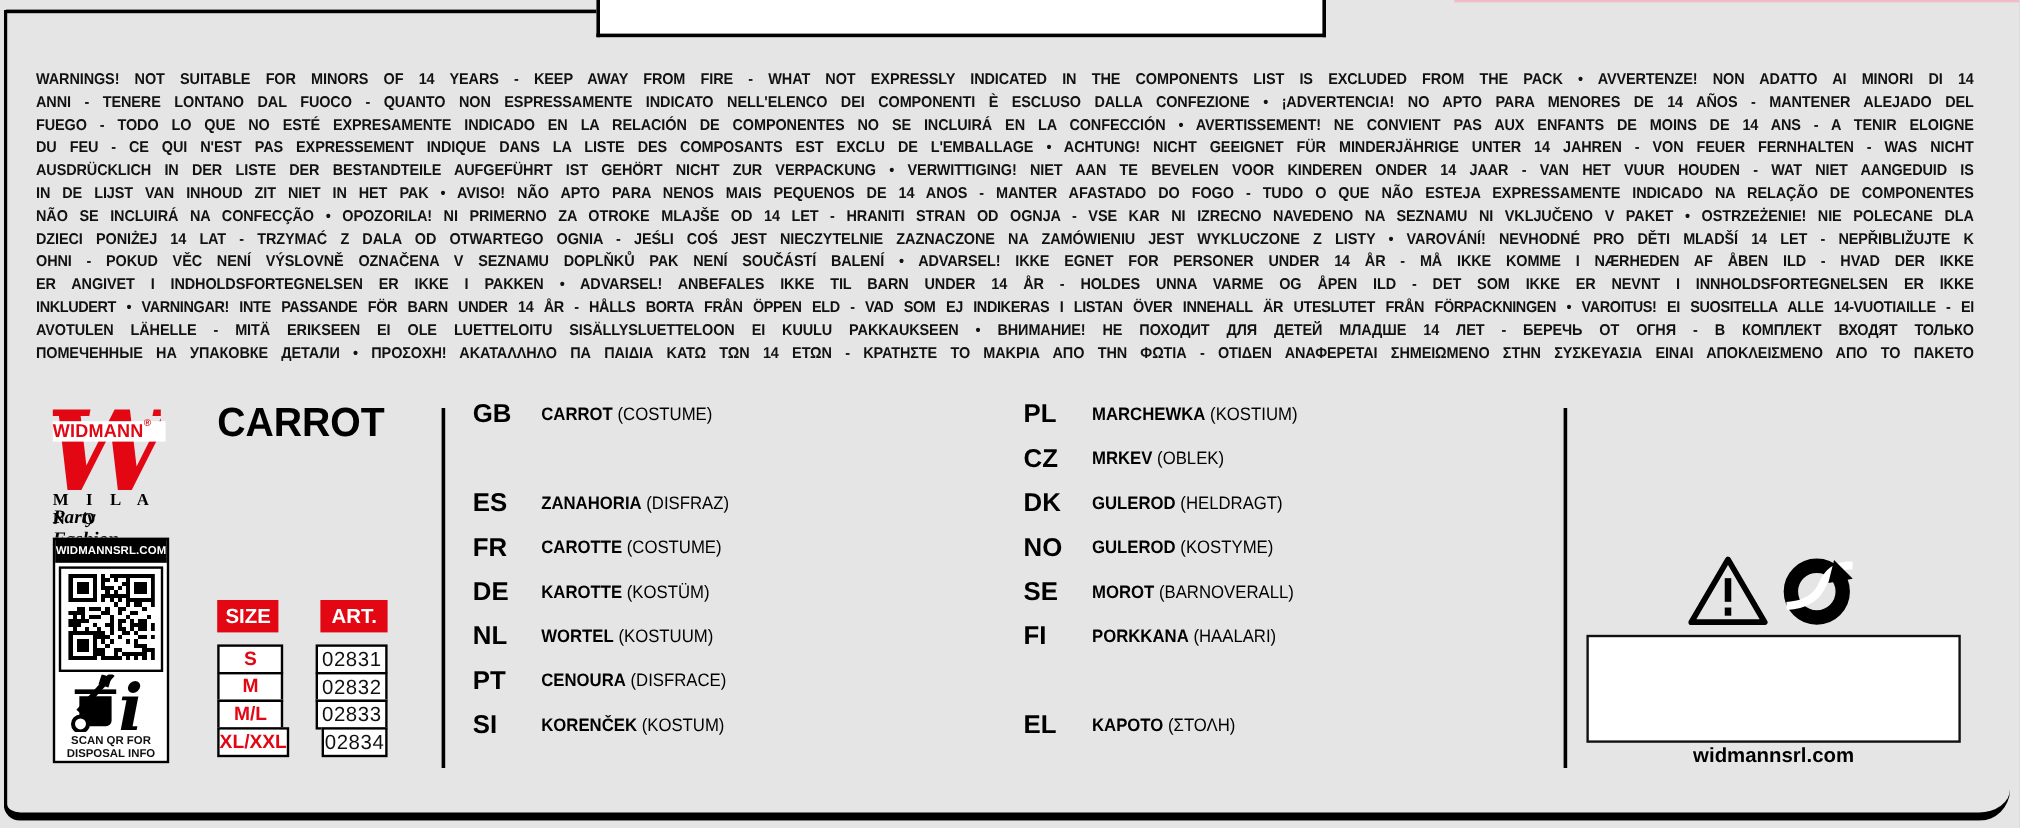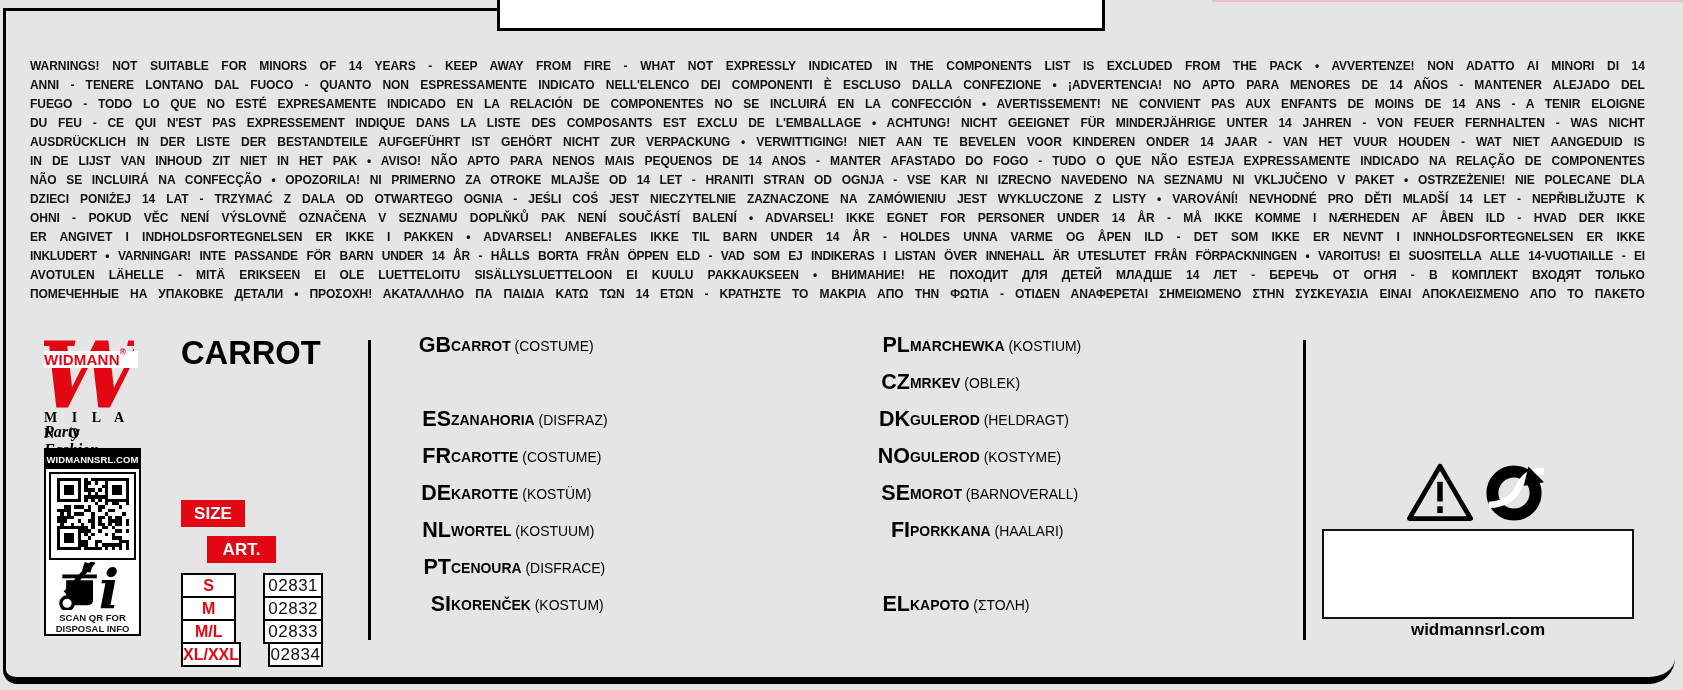--- a/index.html
+++ b/index.html
@@ -39,38 +39,38 @@
   .qr-panel{position:absolute;left:44px;top:448px;width:97px;height:188px;box-sizing:border-box;
             border:2.5px solid #000;background:#fff;}
   .qr-title{height:19px;background:#000;color:#fff;font-size:9.5px;font-weight:700;
             display:flex;align-items:center;justify-content:center;letter-spacing:.1px;}
   .qr-box{margin:3px 3px 0 3px;border:2px solid #000;height:84px;display:flex;align-items:center;justify-content:center;}
   .qr-icons{height:52px;display:flex;align-items:center;justify-content:center;}
   .qr-caption{font-size:9.5px;font-weight:700;text-align:center;line-height:11px;}
 
   
   .size-table{position:absolute;left:181px;top:500px;width:142px;}
-  .st-head{display:flex;gap:9px;flex-direction:column;}
+  .st-head{display:flex;gap:9px;}
   .st-hcell{height:27px;background:#e30613;color:#fff;font-weight:700;font-size:17px;
             display:flex;align-items:center;justify-content:center;}
   .st-hcell.c1{width:64px;} .st-hcell.c2{width:69px;margin-left:26px;}
   .st-body{margin-top:10px;}
   .st-row{display:flex;gap:9px;}
   .st-cell{box-sizing:border-box;border:2px solid #000;height:25px;margin-top:-2px;
            display:flex;align-items:center;justify-content:center;background:#fff;}
   .st-cell.size{width:64px;color:#e30613;font-weight:700;font-size:16px;}
   .st-cell.art{width:69px;color:#111;font-size:17px;letter-spacing:.5px;margin-left:18px;}
   .st-row:first-child .st-cell{margin-top:0;}
 
   
   .vdiv{position:absolute;top:340px;width:2.5px;height:300px;background:#000;}
 
   
   .lrow{position:absolute;height:30px;display:flex;align-items:center;}
-  .lcode{display:inline-block;width:57px;font-size:21.5px;font-weight:700;color:#000;text-align:right;}
+  .lcode{display:inline-block;width:57px;font-size:21.5px;font-weight:700;color:#000;}
   .ltext{display:inline-block;transform:scaleX(.93);transform-origin:0 50%;white-space:nowrap;
          font-size:15px;color:#000;}
   .lname{font-weight:700;}
   .ltype{font-weight:400;}
 
   
   .copyright{position:absolute;left:1324px;top:319px;width:340px;}
   .cr1{font-size:17.5px;font-weight:700;transform:scaleX(.97);transform-origin:0 0;white-space:nowrap;}
   .cr2,.cr3{font-size:15px;line-height:19.5px;transform:scaleX(.94);transform-origin:0 0;white-space:nowrap;}
 

